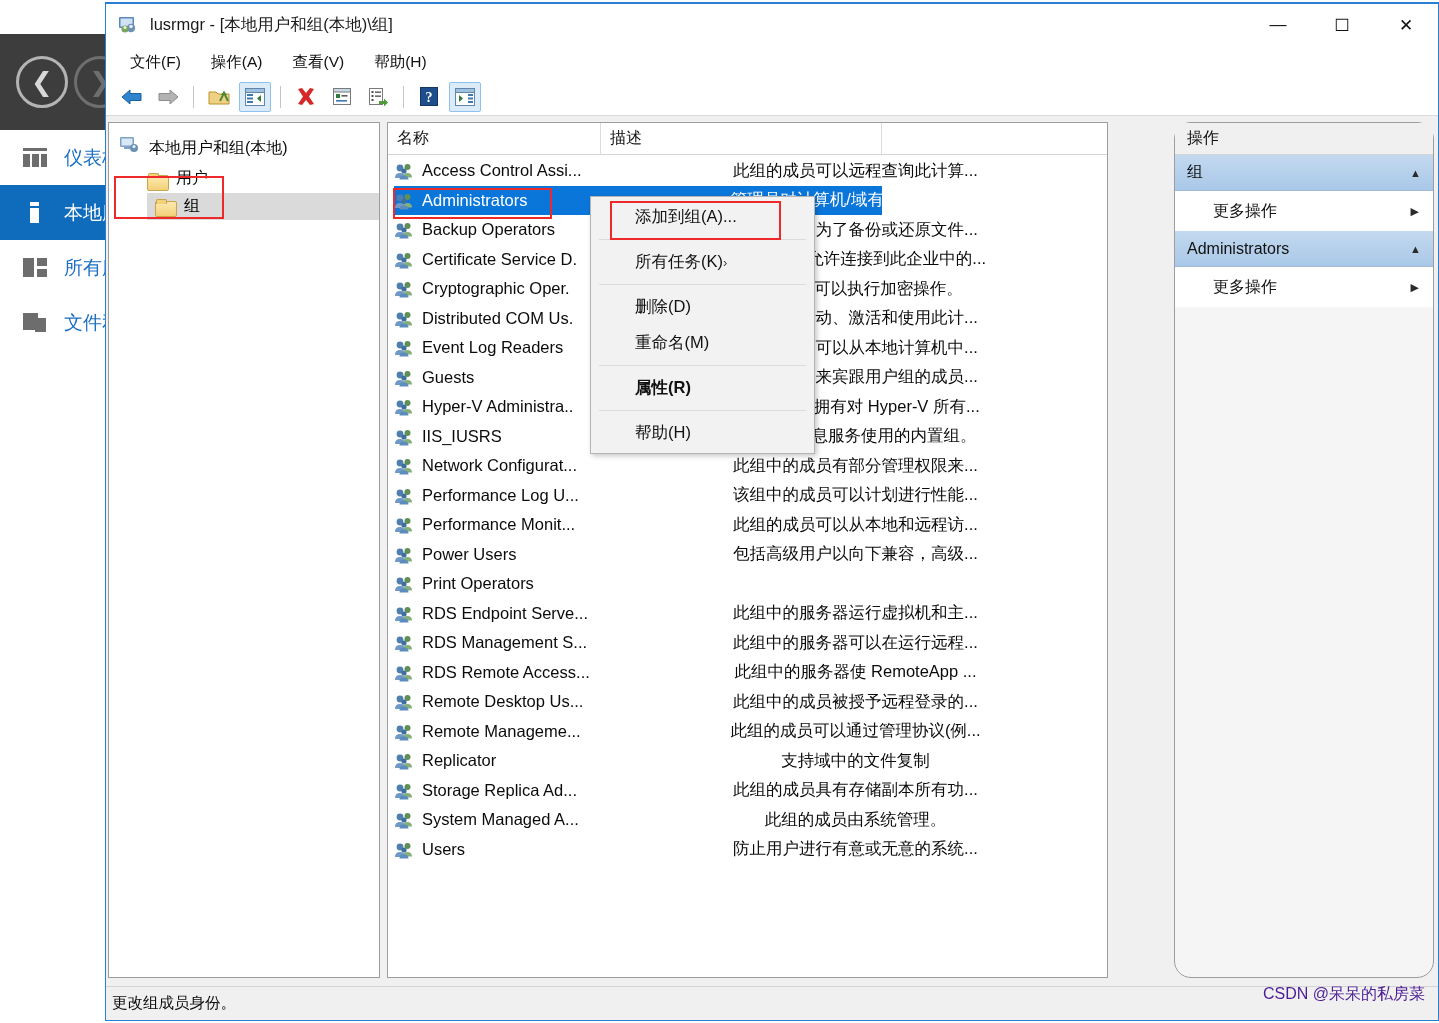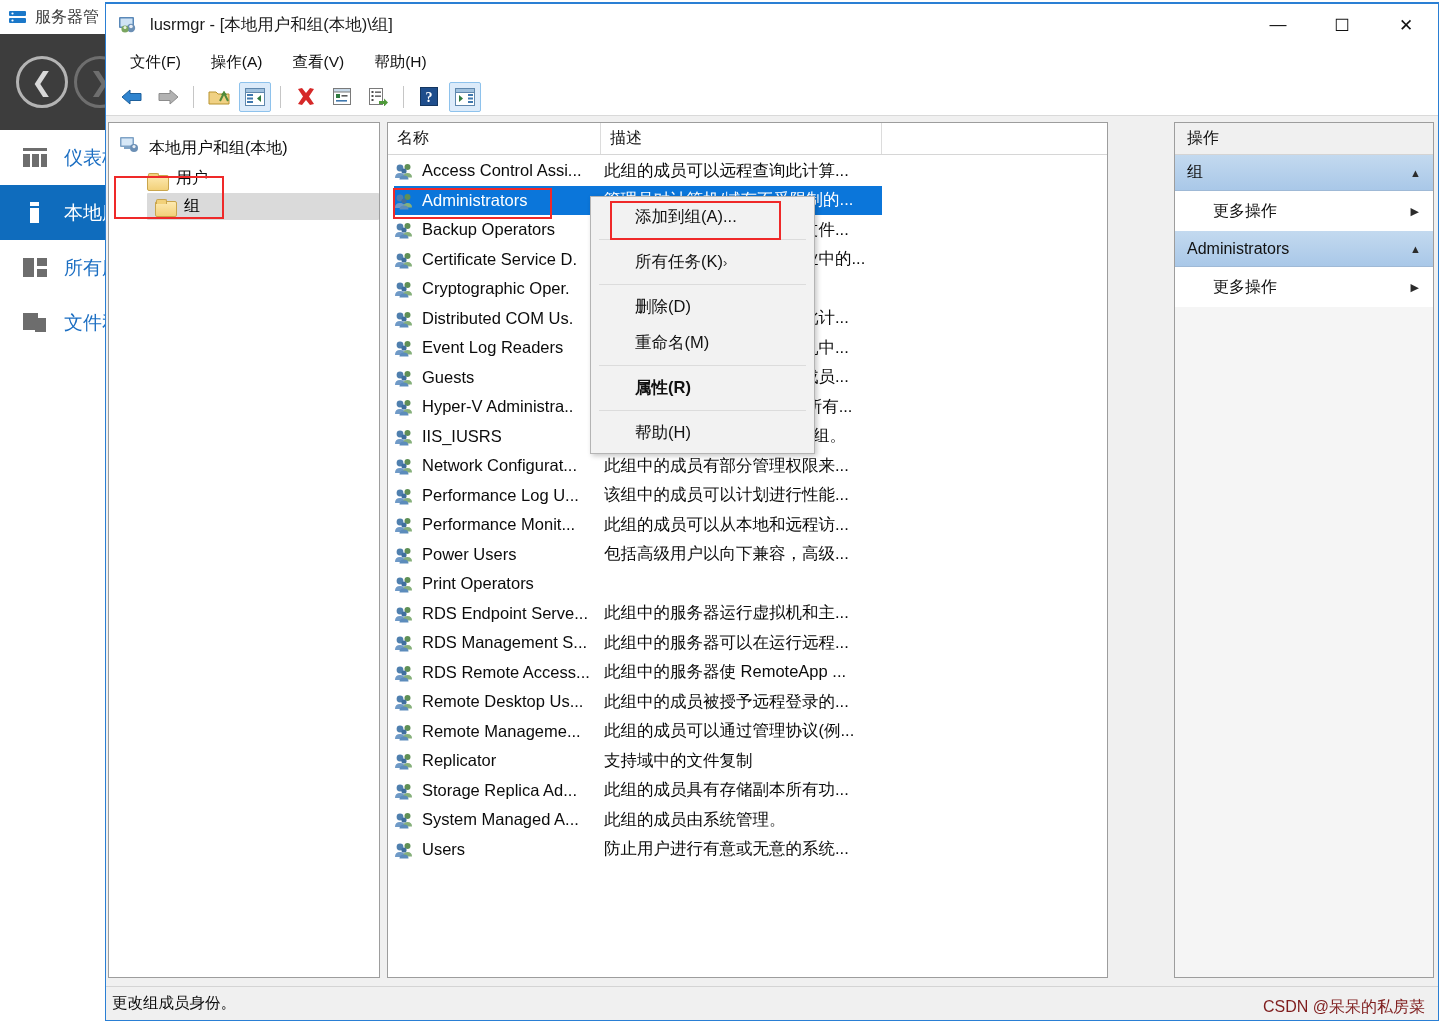--- a/index.html
+++ b/index.html
@@ -85,22 +85,22 @@
   .tb-btn.active { background: #dcebfa; border: 1px solid #8ec2ec; }
   .tb-sep { width: 1px; height: 22px; background: #c6c6c6; margin: 0 5px; }
 
   #mmc-body {
     position: absolute; left: 0; top: 114px; right: 0; bottom: 36px;
     background: #f0f0f0; padding: 6px 8px 4px 6px;
   }
 
   .pane { position: absolute; background: #ffffff; border: 1px solid #9d9d9d; }
   #pane-tree  { left: 2px;   top: 4px; width: 272px;  bottom: 6px; }
-  #pane-list  { left: 281px; top: 4px; width: 721px;  bottom: 6px; }
-  #pane-act   { left: 1068px;top: 4px; width: 260px;  bottom: 6px; background:#f5f5f5; }
+  #pane-list  { left: 281px; top: 4px; width: 721px;  bottom: 6px; text-align: center; }
+  #pane-act   { left: 1068px;top: 4px; width: 260px;  bottom: 6px; background:#f5f5f5;border-radius:17px; }
 
   
   .tree-row { display: flex; align-items: flex-end; gap: 9px; height: 30px; font-size: 16px; color: #0b0b0b; }
   #tree-root { padding-left: 10px; padding-top: 6px; }
   .tree-child { padding-left: 38px; }
   .tree-label-sel { background: #dadada; padding: 3px 26px 3px 8px; display:flex; align-items:center; gap:9px; border-radius:1px;}
   .folder-ico { width: 20px; height: 16px; position: relative; flex: 0 0 20px; }
   .folder-ico::before {
     content: ""; position: absolute; left: 0; top: 2px; width: 20px; height: 14px;
     background: linear-gradient(#fde9b0, #f2d17a);
@@ -171,41 +171,30 @@
   .ctx-sep { height: 1px; background: #dcdcdc; margin: 4px 8px; }
   .submenu-arrow { font-size: 13px; color: #444; }
 
   
   .redbox { position: absolute; border: 2px solid #ef2929; z-index: 60; pointer-events: none; }
   #redbox-tree  { left: 114px; top: 176px; width: 110px; height: 43px; }
   #redbox-admin { left: 393px; top: 188px; width: 159px; height: 31px; }
   #redbox-menu  { left: 610px; top: 201px; width: 171px; height: 39px; }
 
   #watermark {
-    position: absolute; right: 14px; bottom: 5px;
-    font-size: 16px; color: #7f1d1d; white-space: nowrap; z-index: 70;
+    position: absolute; right: 14px; bottom: 18px;
+    font-size: 16px; color: #4c1d95; white-space: nowrap; z-index: 70;
   }
 </style>
 </head>
 <body>
 
 <div id="root">
 
   <div id="bg-servermgr">
-    <div id="sm-titlebar">
-      <span style="display:inline-block;width:20px;height:18px;position:relative;">
-        <svg width="20" height="18" viewBox="0 0 20 18">
-            <rect x="1" y="3" width="17" height="5" rx="1" fill="#1b78c9"></rect>
-            <rect x="1" y="10" width="17" height="5" rx="1" fill="#1b78c9"></rect>
-            <circle cx="4.5" cy="5.5" r="1.1" fill="#fff"></circle>
-            <circle cx="4.5" cy="12.5" r="1.1" fill="#fff"></circle>
-          </svg>
-      </span>
-      <span id="sm-title-text">服务器管</span>
-    </div>
     <div id="sm-backbar">
       <div class="sm-circ" id="sm-back-circ">❮</div>
       <div class="sm-circ" id="sm-fwd-circ">❯</div>
     </div>
     <div id="sm-nav">
       <div class="sm-nav-item">
         <span class="sm-ico">
           <i style="left:1px;top:2px;width:24px;height:3px;"></i>
           <i style="left:1px;top:8px;width:7px;height:13px;"></i>
           <i style="left:10px;top:8px;width:7px;height:13px;"></i>

